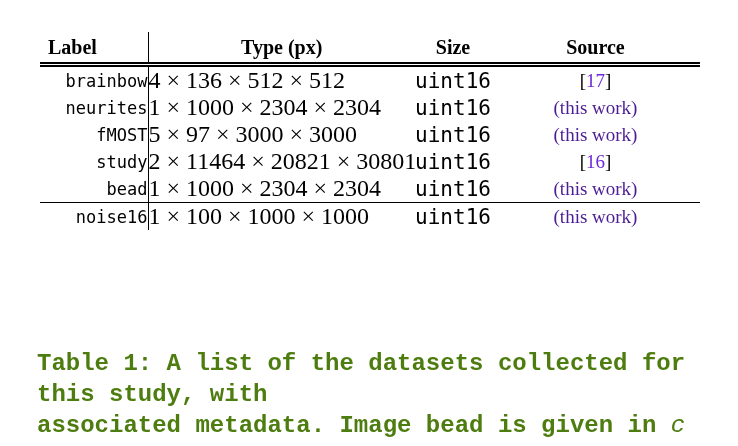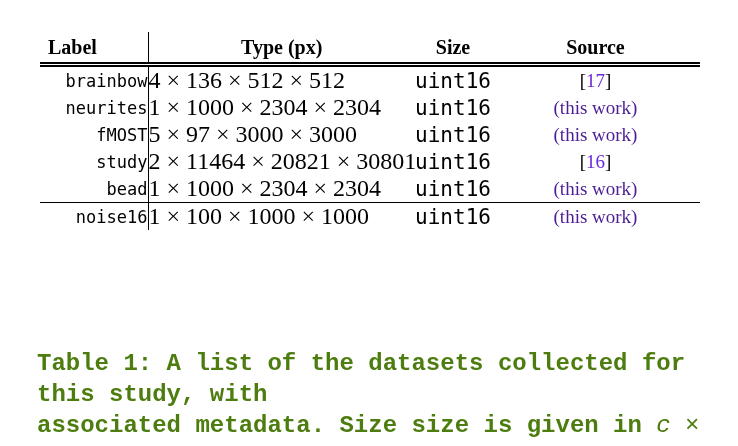--- a/index.html
+++ b/index.html
@@ -148,16 +148,16 @@
         <td class="cell-label vrule">noise16</td>
         <td class="cell-size">1 × 100 × 1000 × 1000</td>
         <td class="cell-type">uint16</td>
         <td class="cell-source"><span class="bracket"></span><span class="src-plain">(this work)</span><span class="bracket"></span></td>
       </tr>
     </tbody>
   </table>
 
   <div class="caption">
     <span class="cap-line">Table 1: A list of the datasets collected for this study, with</span>
-    <span class="cap-line"><span>associated metadata. Size size is given in </span><span class="math">c × z × x × y</span><span>.</span></span>
+    <span class="cap-line"><span>associated metadata. Image bead is given in </span><span class="math">c × z × x × y</span><span>.</span></span>
   </div>
 
 </div>
 
 </body></html>

